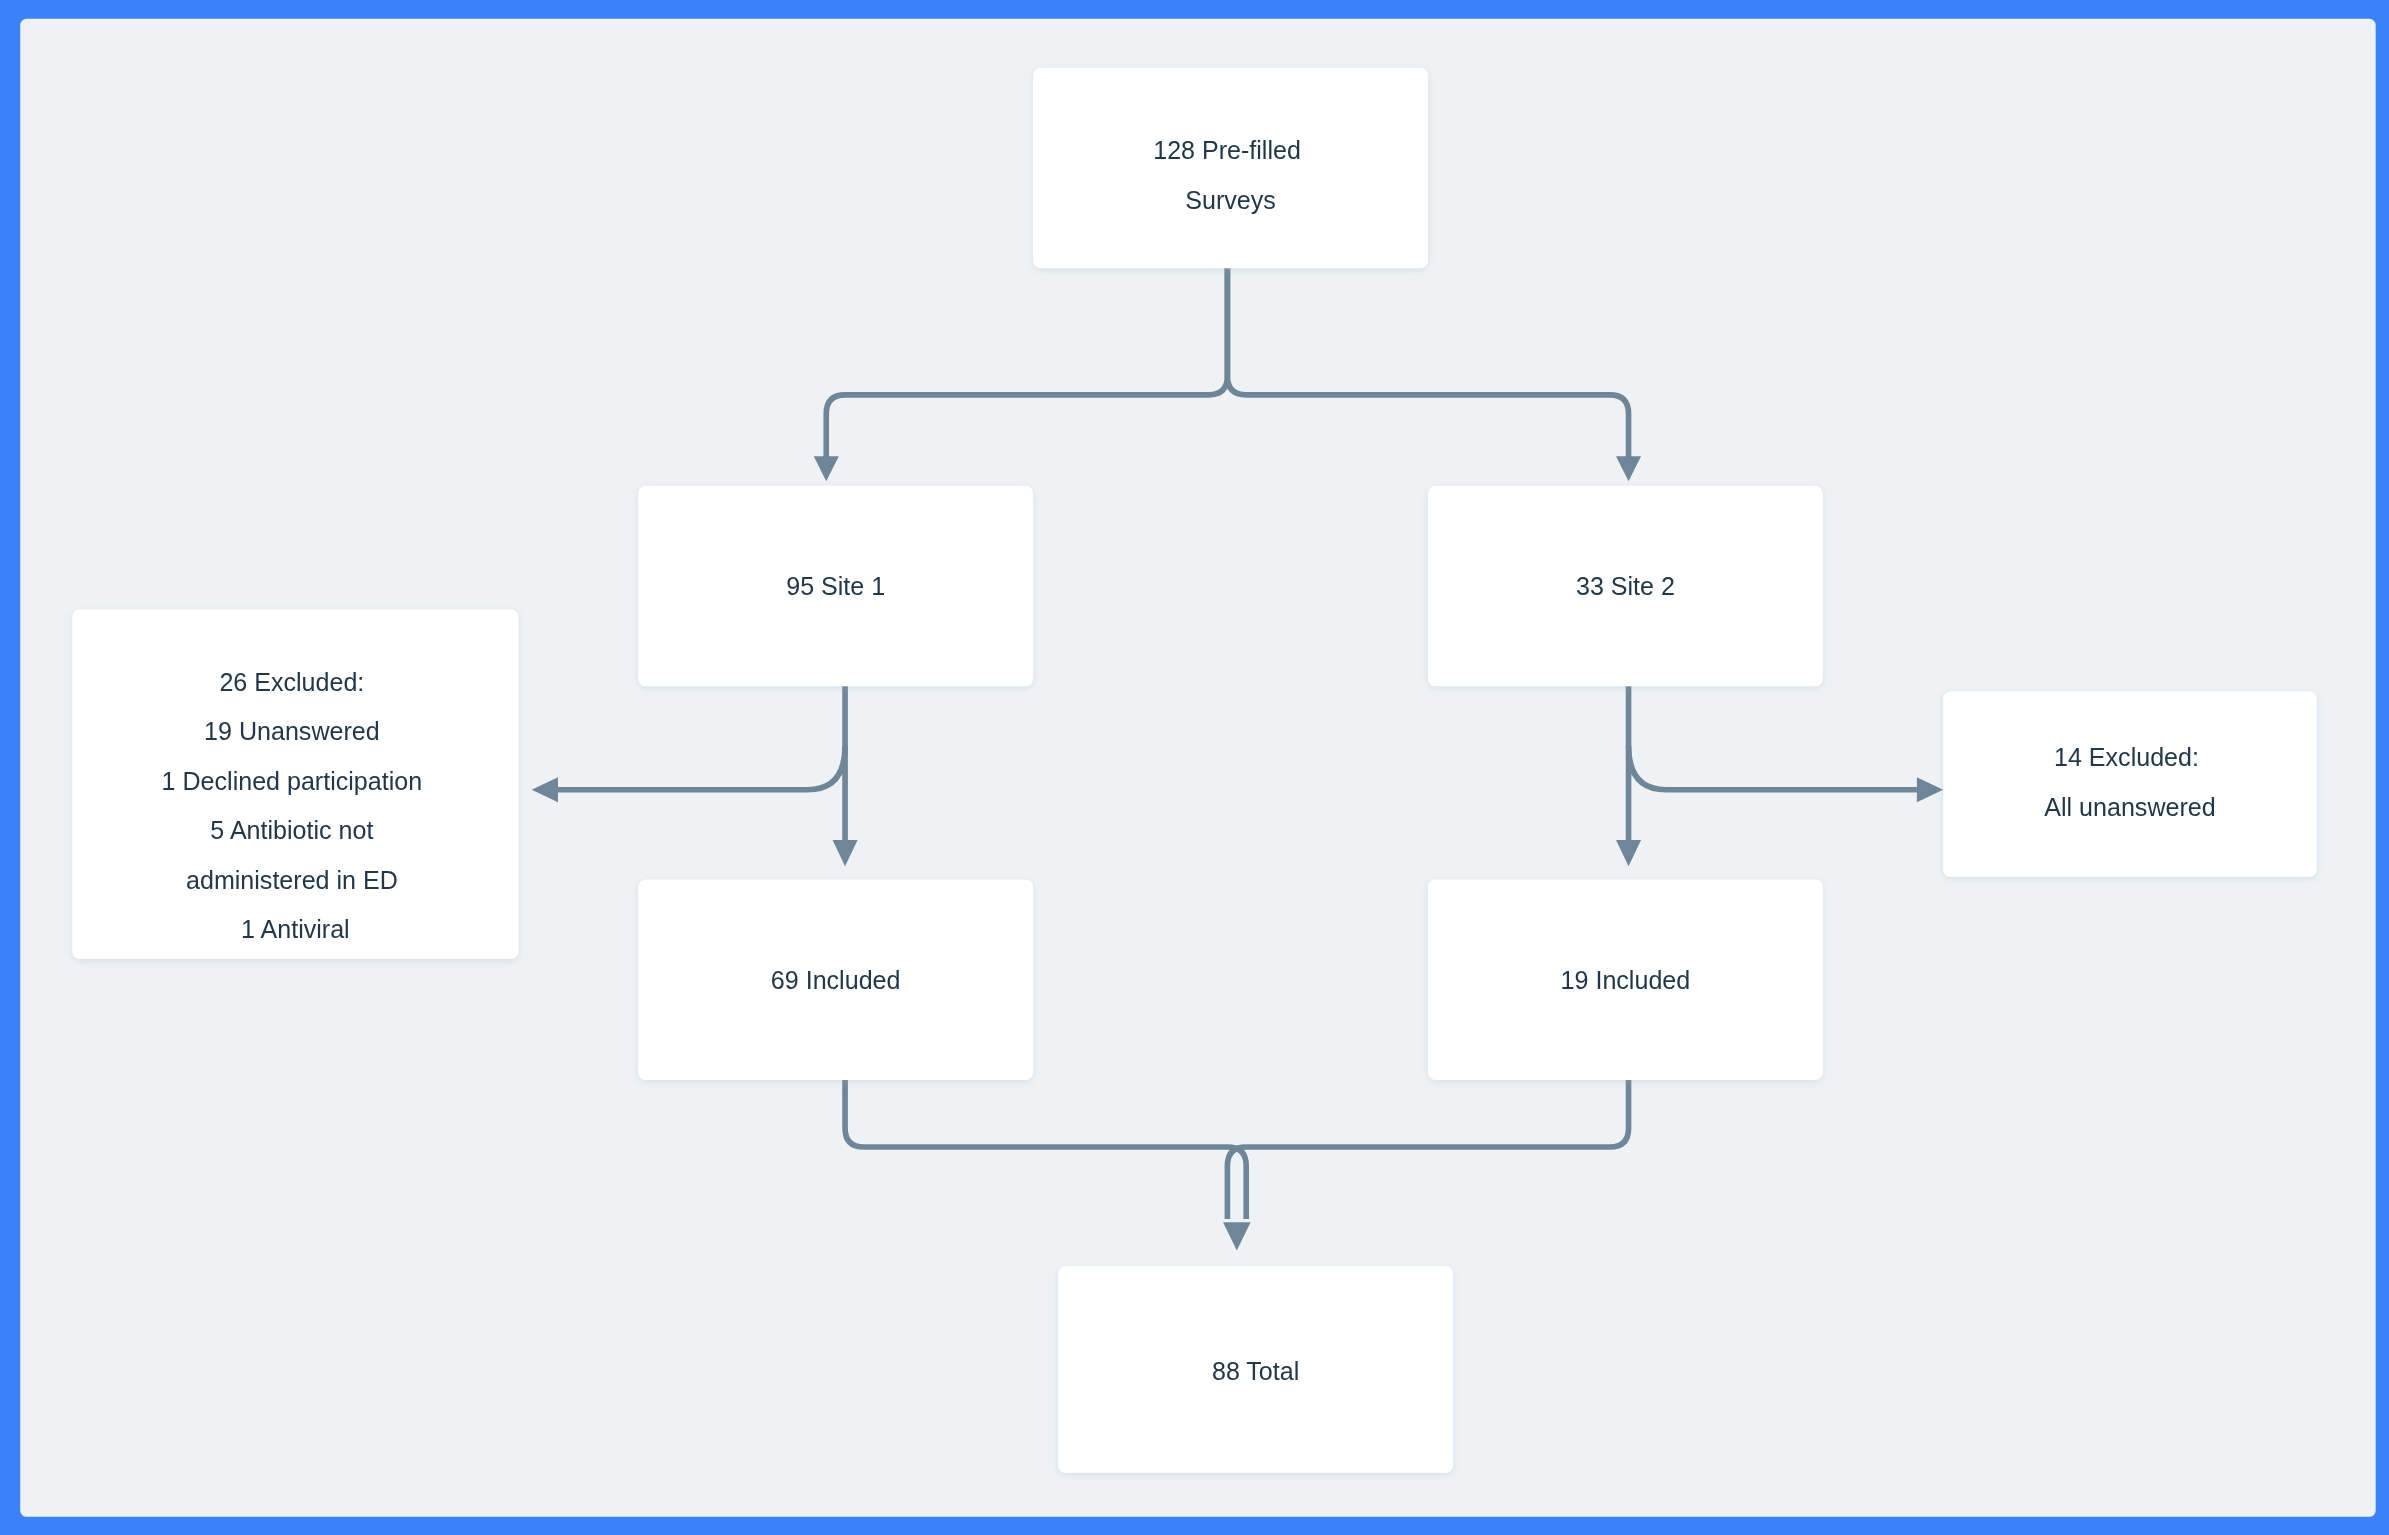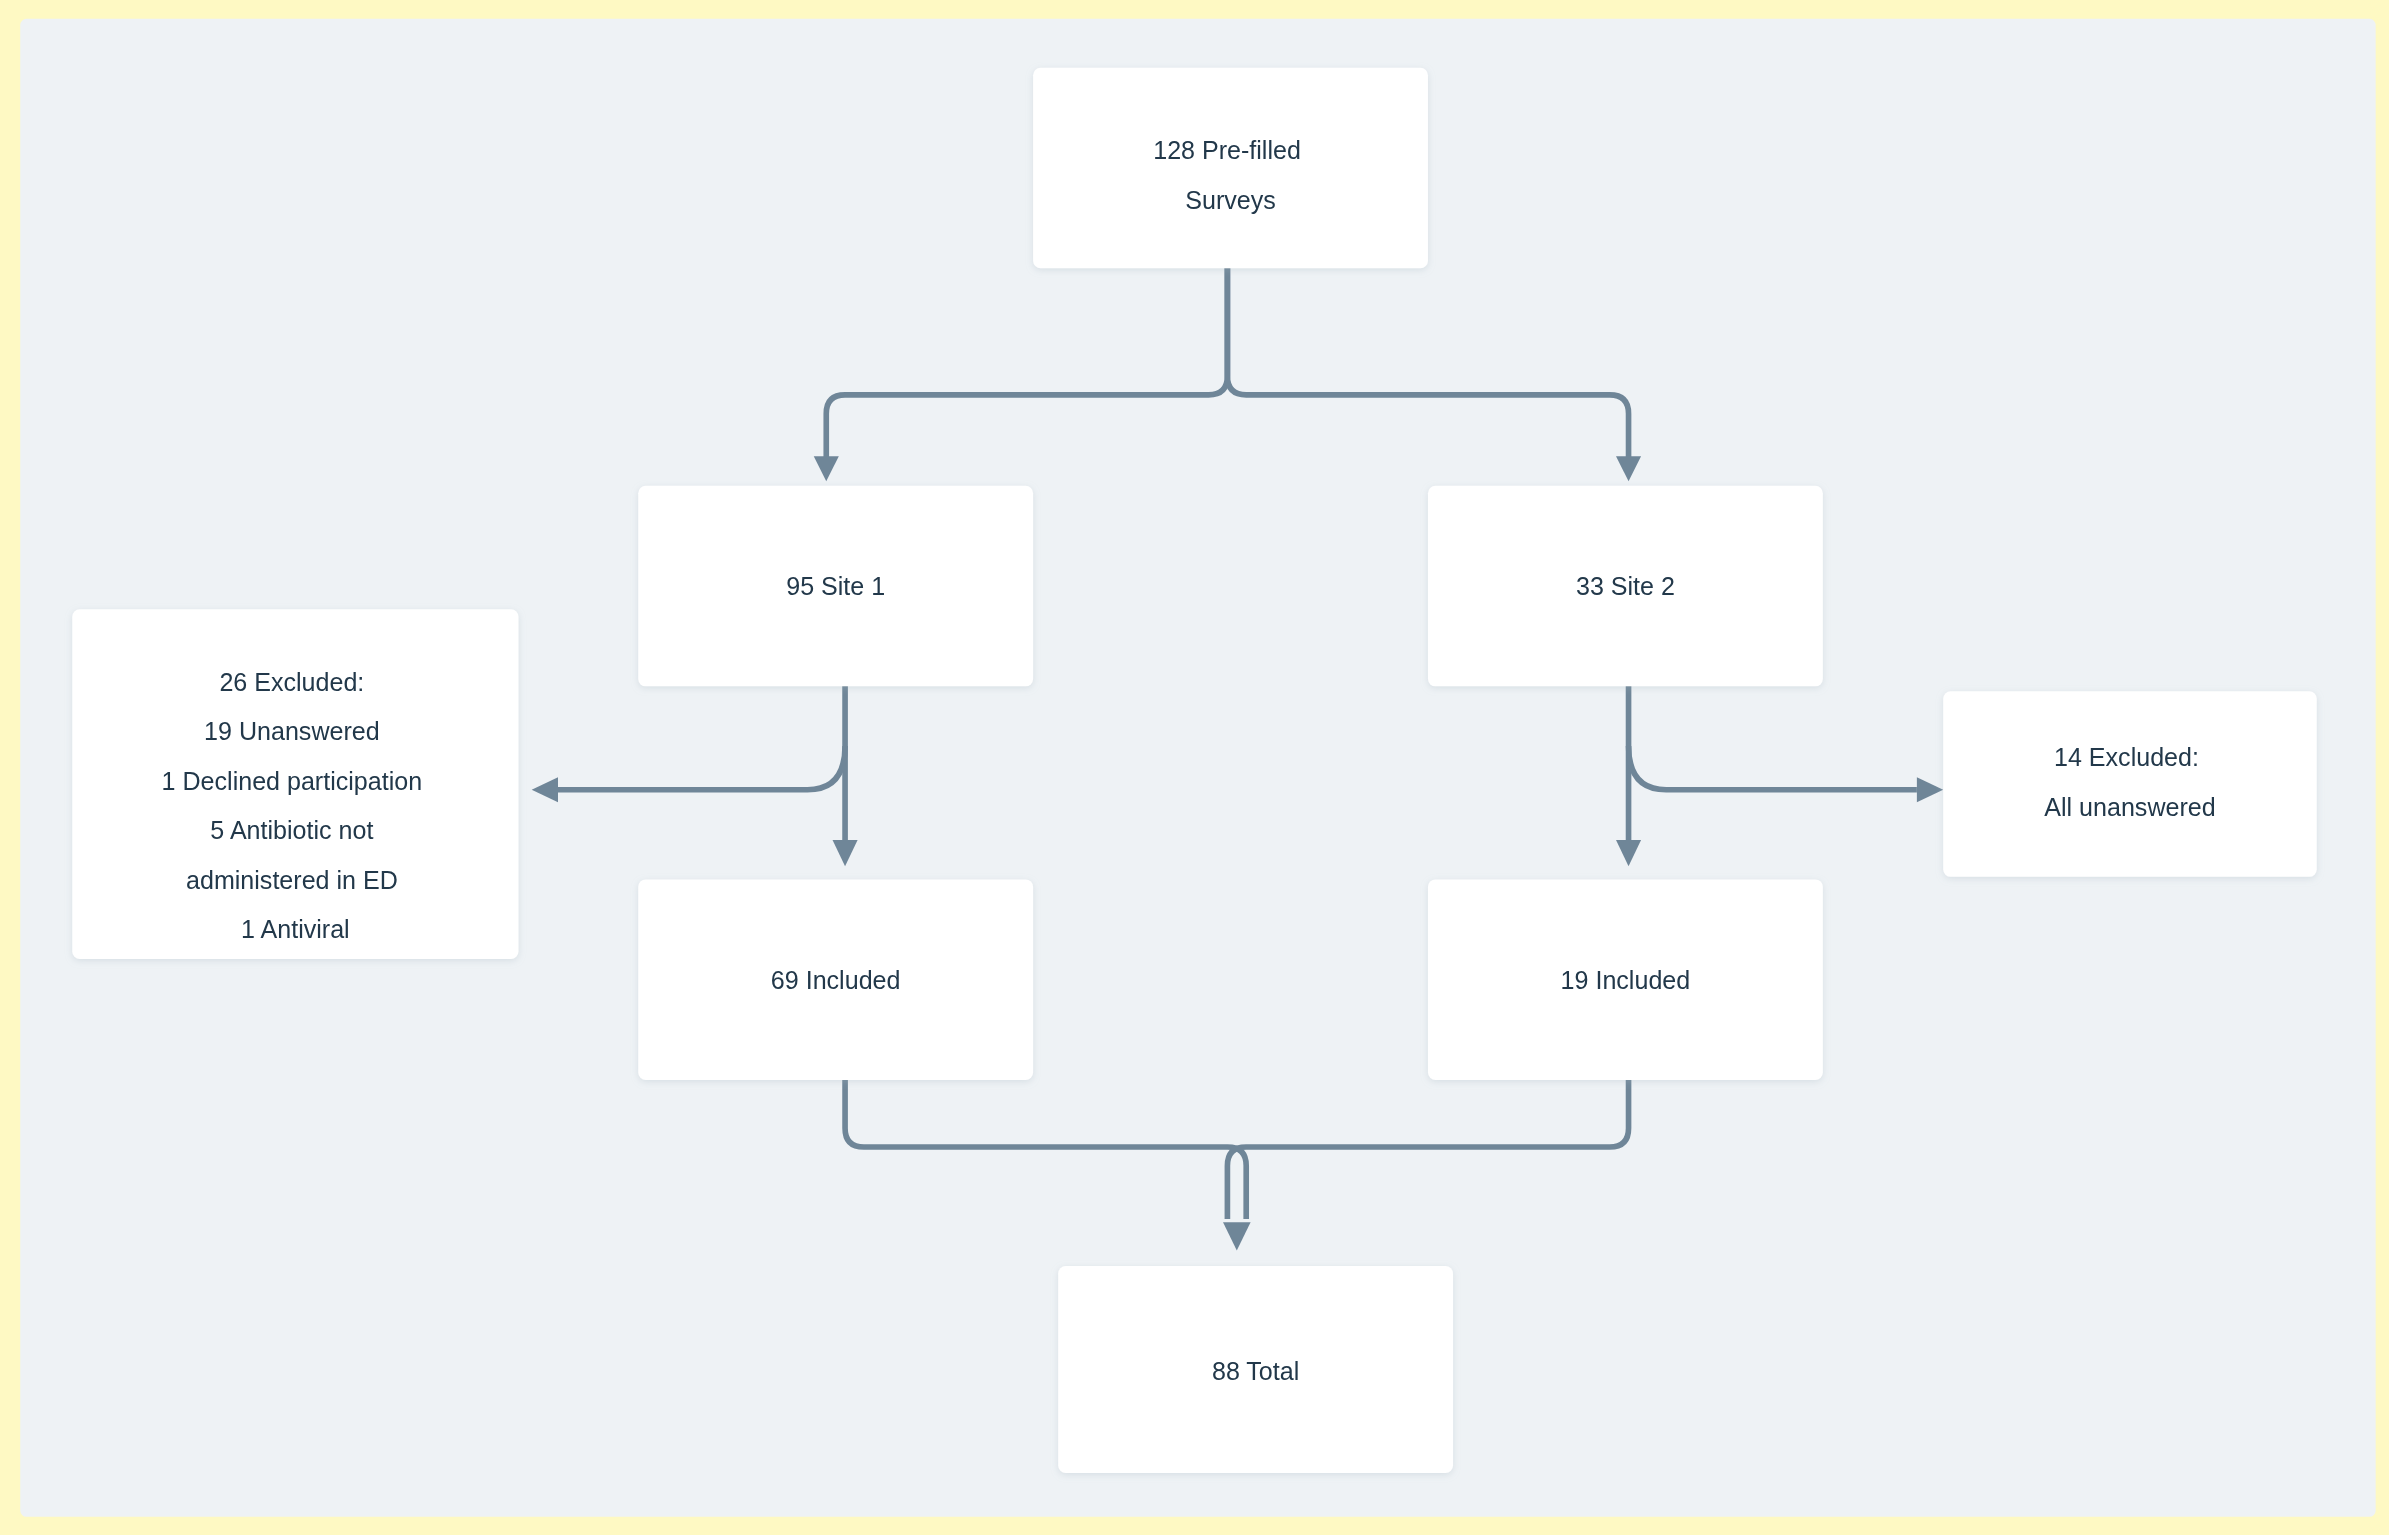--- a/index.html
+++ b/index.html
@@ -10,21 +10,21 @@
   body {
     width: 2389px;
     height: 1535px;
     font-family: "Liberation Sans", "DejaVu Sans", sans-serif;
     overflow: hidden;
   }
   #figure-root {
     position: relative;
     width: 2389px;
     height: 1535px;
-    background: #fef9c3;
+    background: #3b82f6;
   }
   #flow-svg {
     display: block;
     width: 2389px;
     height: 1535px;
   }
   .canvas-panel {
     fill: #eef2f5;
   }
   .node-box {

